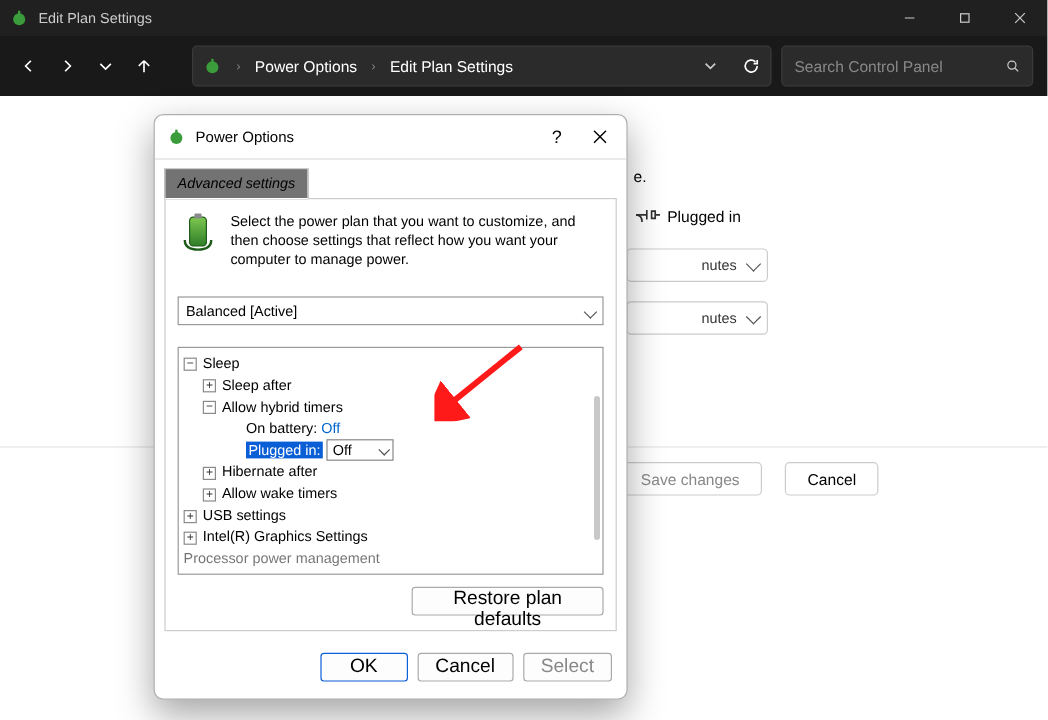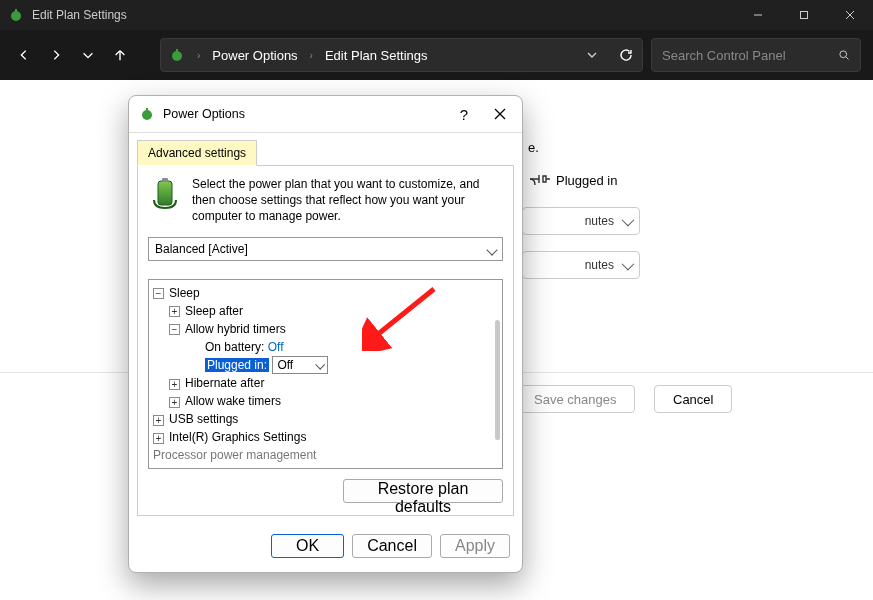--- a/index.html
+++ b/index.html
@@ -38,24 +38,24 @@
 
   
   .dialog { position:absolute; left:128px; top:95px; width:395px; background:#fff; border:1px solid #b0b0b0; border-radius:8px; box-shadow:0 12px 30px rgba(0,0,0,.35); overflow:hidden; }
   .dlg-title { height:36px; display:flex; align-items:center; padding:0 4px 0 10px; font-size:12.5px; }
   .dlg-title .dt-icon{width:16px;height:16px;margin-right:8px;}
   .dlg-title .spacer{flex:1;}
   .dlg-title .help,.dlg-title .close{width:36px;height:36px;display:flex;align-items:center;justify-content:center;font-size:15px;}
   .dlg-divider{height:1px;background:#ddd;}
 
   .tabstrip{display:flex; padding:6px 8px 0; font-size:12px;}
-  .tab{padding:5px 10px; border:1px solid #ccc; border-bottom:1px solid #fff; background:#fef9c3; position:relative; top:1px;}
+  .tab{padding:5px 10px; border:1px solid #ccc; border-bottom:1px solid #fff; background:#737373; position:relative; top:1px;font-style:italic;}
   .tabpanel{border:1px solid #ccc; margin:0 8px 8px; padding:10px 10px 12px;}
 
-  .intro{display:flex; gap:10px; font-size:12px; line-height:1.35; margin-bottom:12px;}
+  .intro{display:flex; gap:10px; font-size:12px; line-height:1.35; margin-bottom:22px;}
   .intro .battery-ico{width:34px;height:34px;flex:none;}
 
   .plan-select{height:24px;border:1px solid #999;font-size:12px;display:flex;align-items:center;padding:0 6px;width:100%; margin-bottom:18px; position:relative;}
   .plan-select::after{content:"";position:absolute;right:6px;top:8px;width:7px;height:7px;border-right:1.5px solid #555;border-bottom:1.5px solid #555;transform:rotate(45deg);}
 
   .tree-wrap{border:1px solid #999; height:190px; position:relative; overflow:hidden;}
   .tree{position:absolute;inset:0 12px 0 0; overflow:hidden; padding:4px 4px; font-size:12px;}
   .tree-scroll{position:absolute; right:2px; top:40px; width:5px; height:120px; background:#c8c8c8; border-radius:3px;}
   .node{white-space:nowrap; line-height:18px;}
   .tw{display:inline-block;width:11px;height:11px;border:1px solid #8a8a8a;text-align:center;line-height:9px;font-size:10px;margin-right:5px;color:#333; vertical-align:middle; background:#fff;}
@@ -238,21 +238,21 @@
     </div>
 
     <div class="restore-row">
       <button class="dlg-btn" style="width:160px;">Restore plan defaults</button>
     </div>
   </div>
 
   <div class="dlg-footer">
     <button class="dlg-btn primary">OK</button>
     <button class="dlg-btn">Cancel</button>
-    <button class="dlg-btn muted">Apply</button>
+    <button class="dlg-btn muted">Select</button>
   </div>
 </div>
 
 <svg class="arrow" viewBox="0 0 80 70">
   <defs>
       <marker id="ah" markerWidth="8" markerHeight="8" refX="2" refY="4" orient="auto">
         <path d="M0 0 L8 4 L0 8 z" fill="#ff1a1a"></path>
       </marker>
     </defs>
   <line x1="72" y1="8" x2="10" y2="58" stroke="#ff1a1a" stroke-width="5" marker-end="url(#ah)"></line>

